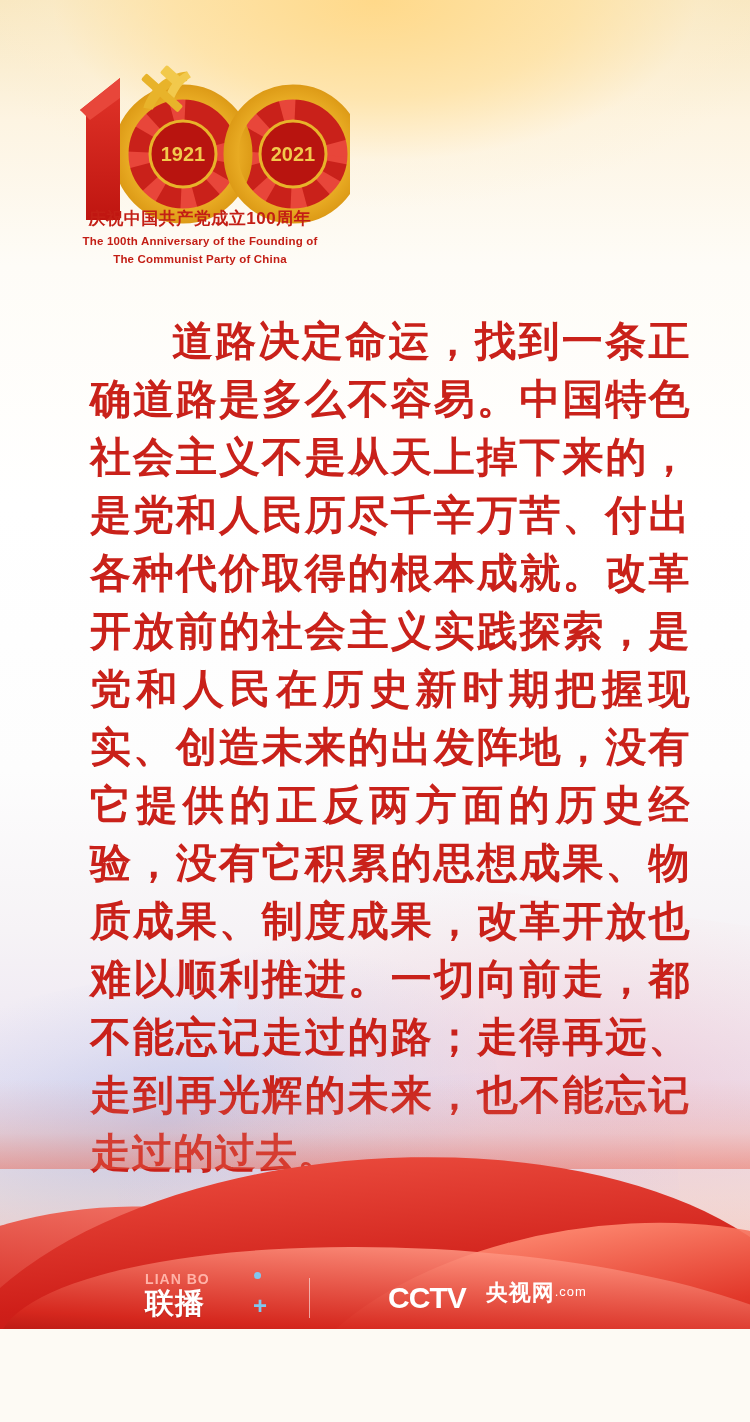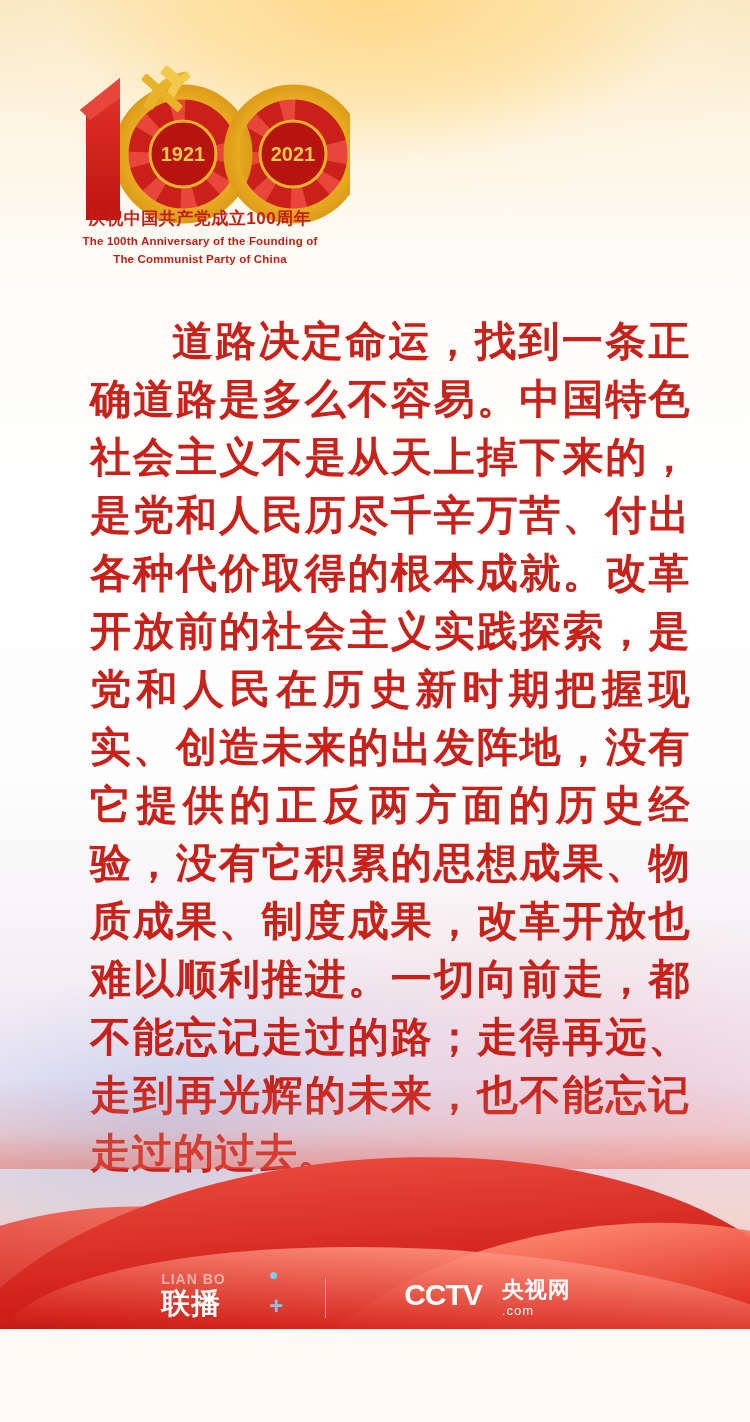--- a/index.html
+++ b/index.html
@@ -212,21 +212,20 @@
   }
   .cctv .mark {
     font-size: 30px;
     font-weight: bold;
     letter-spacing: -1px;
     line-height: 32px;
     font-family: "Liberation Sans", sans-serif;
   }
   .cctv .cn-wrap {
     display: flex;
-    flex-direction: column;
     line-height: 1;
   }
   .cctv .cn {
     font-size: 22px;
     font-weight: bold;
     letter-spacing: 1px;
   }
   .cctv .com {
     font-size: 13px;
     font-weight: normal;

